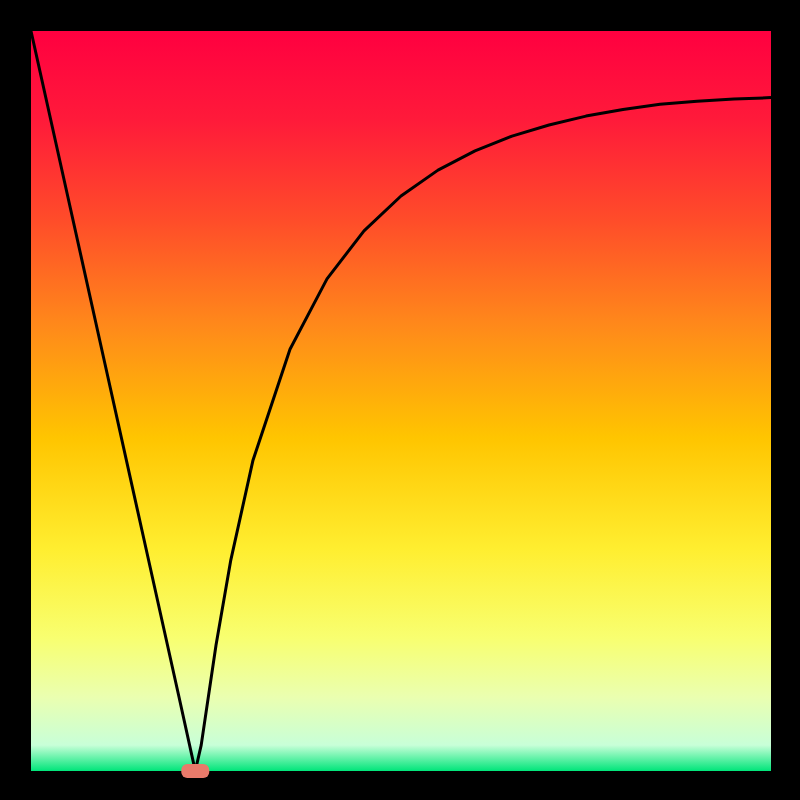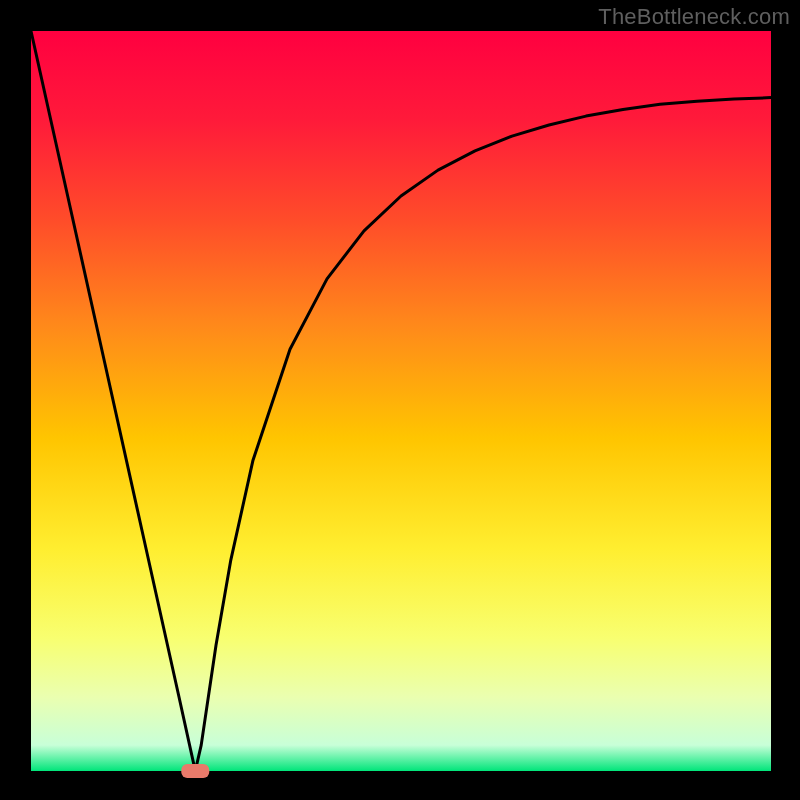--- a/index.html
+++ b/index.html
@@ -51,14 +51,13 @@
           <stop offset="90%" stop-color="#eaffb0"></stop>
           <stop offset="96.5%" stop-color="#c8ffd8"></stop>
           <stop offset="100%" stop-color="#00e57a"></stop>
         </linearGradient>
     </defs>
     <rect id="plot-bg" fill="url(#bg-grad)" x="31" y="31" width="740" height="740"></rect>
     <path id="curve-path" fill="none" stroke="#000" stroke-width="3" stroke-linejoin="round" d="M31.00 31.00 L68.00 197.50 L105.00 364.00 L142.00 530.50 L179.00 697.00 L195.28 771.00 L201.20 745.10 L216.00 645.20 L230.80 560.10 L253.00 460.20 L290.00 349.20 L327.00 278.90 L364.00 230.80 L401.00 196.02 L438.00 170.12 L475.00 150.88 L512.00 136.08 L549.00 124.98 L586.00 116.10 L623.00 109.44 L660.00 104.26 L697.00 101.30 L734.00 99.08 L771.00 97.60"></path>
     <rect id="marker" rx="6" ry="6" x="181.28" y="764" width="28" height="14" fill="#e87a6a"></rect>
   </svg>
 
-  <div class="watermark">TheBottleneck.com</div>
 </div>
 
 </body></html>

